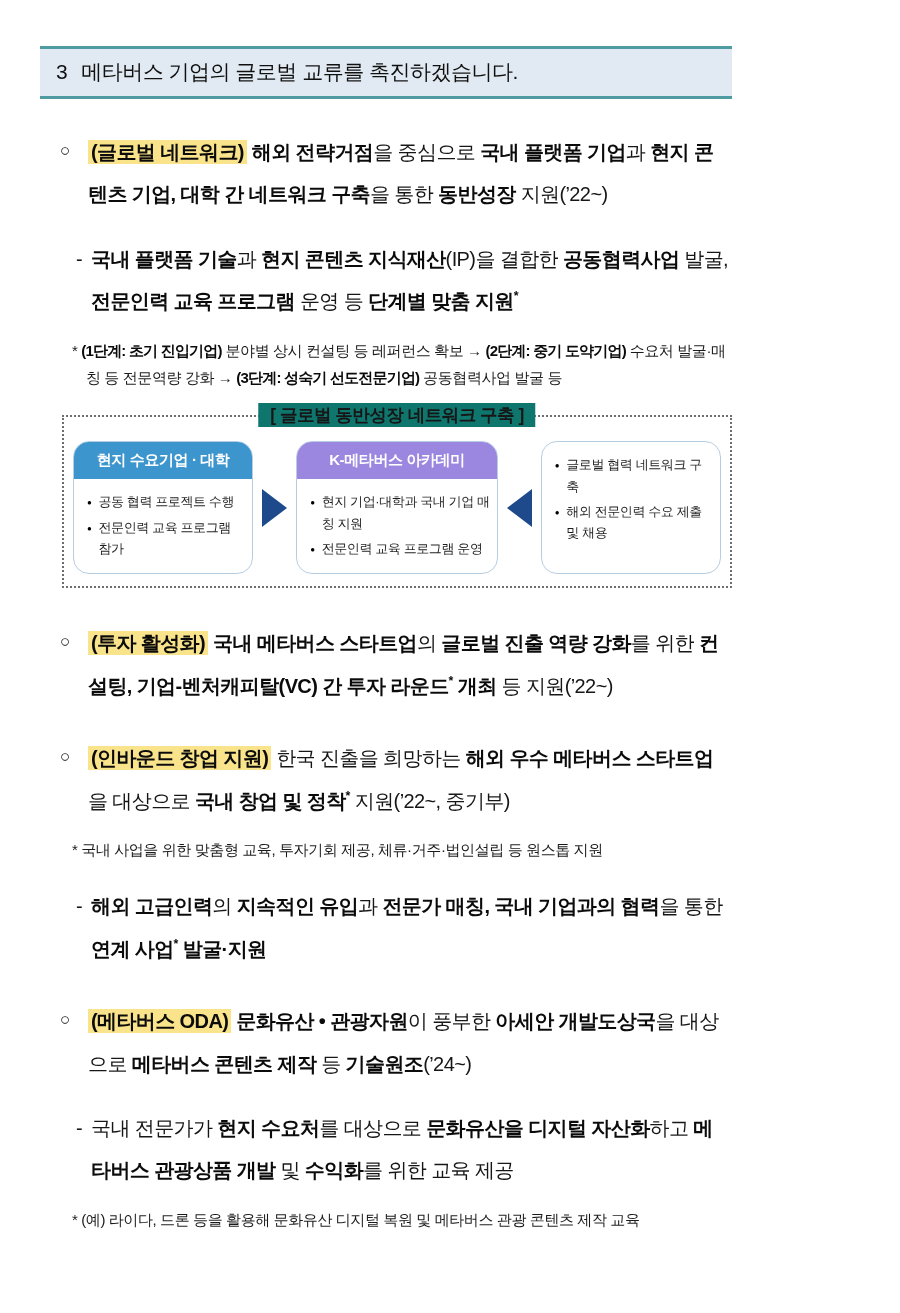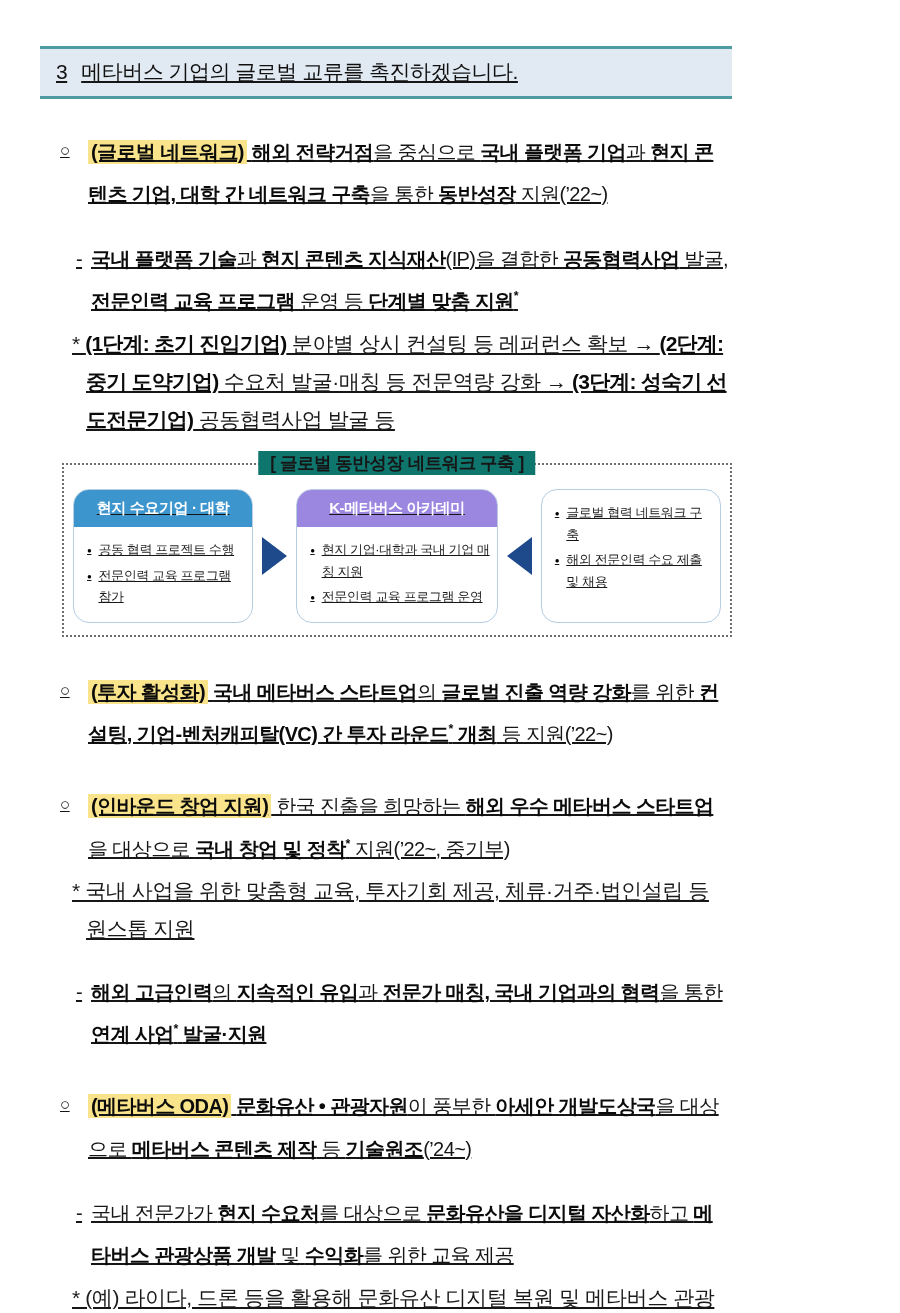--- a/index.html
+++ b/index.html
@@ -2,21 +2,21 @@
 <html style="--header-teal: #4E9CA1; --header-bg: #E1EAF2; --highlight: #F9E48B; --card-blue: #3D95CD; --card-purple: #9B86E0; --arrow-navy: #1E4A8C;"><head>
 <meta charset="utf-8">
 <style>
   :root{
     --header-teal:#4E9CA1; --header-bg:#E1EAF2; --highlight:#F9E48B;
     --card-blue:#3D95CD; --card-purple:#9B86E0; --arrow-navy:#1E4A8C;
   }
   *{margin:0;padding:0;box-sizing:border-box;}
   html,body{width:900px;height:1313px;overflow:hidden;background:#fff;}
   body{font-family:"Liberation Sans","DejaVu Sans",sans-serif;color:#161616;}
-  .page{width:772px;height:1313px;padding:46px 40px 0 40px;text-decoration:underline;}
+  .page{width:772px;height:1313px;padding:46px 40px 0 40px;}
 
   
   .heading-band{
     background:var(--header-bg);
     border-top:3px solid var(--header-teal);
     border-bottom:3px solid var(--header-teal);
     padding:9px 14px 10px 16px;
     font-size:21px;font-weight:500;letter-spacing:-0.5px;color:#101010;
     margin-bottom:32px;
   }
@@ -28,22 +28,22 @@
   .item{display:flex;font-size:20px;line-height:2.12;letter-spacing:-0.6px;}
   .item .marker{flex:none;width:28px;font-size:17px;padding-top:2px;}
   .item .txt{flex:1;}
   .item.dash{margin-left:16px;}
   .item.dash .marker{width:15px;font-size:20px;font-weight:500;padding-top:0;}
   .b{font-weight:700;color:#0b0b0b;text-align:right;}
   .hl{background:var(--highlight);padding:1px 3px;}
   .sup{vertical-align:super;font-size:0.62em;line-height:0;}
 
   
-  .footnote{font-size:21px;line-height:1.82;letter-spacing:-0.4px;color:#1a1a1a;
-    padding-left:26px;text-indent:-14px;margin-top:2px;}
+  .footnote{font-size:15px;line-height:1.82;letter-spacing:-0.4px;color:#1a1a1a;
+    padding-left:26px;text-indent:-14px;margin-top:14px;}
   .footnote .b{letter-spacing:-0.8px;}
 
   
   .diagram{position:relative;border:2px dotted #6e6e6e;margin:24px 0 0 2px;
     padding:24px 9px 12px 9px;}
   .diagram-title{position:absolute;top:-14px;left:50%;transform:translateX(-50%);
     background:#0f766e;padding:0 12px;font-size:17.5px;font-weight:700;
     letter-spacing:-0.5px;white-space:nowrap;}
   .cards{display:flex;align-items:stretch;gap:6px;}
   .card{flex:1 1 0;background:#fff;border:1.5px solid #B7CEE2;border-radius:16px;

